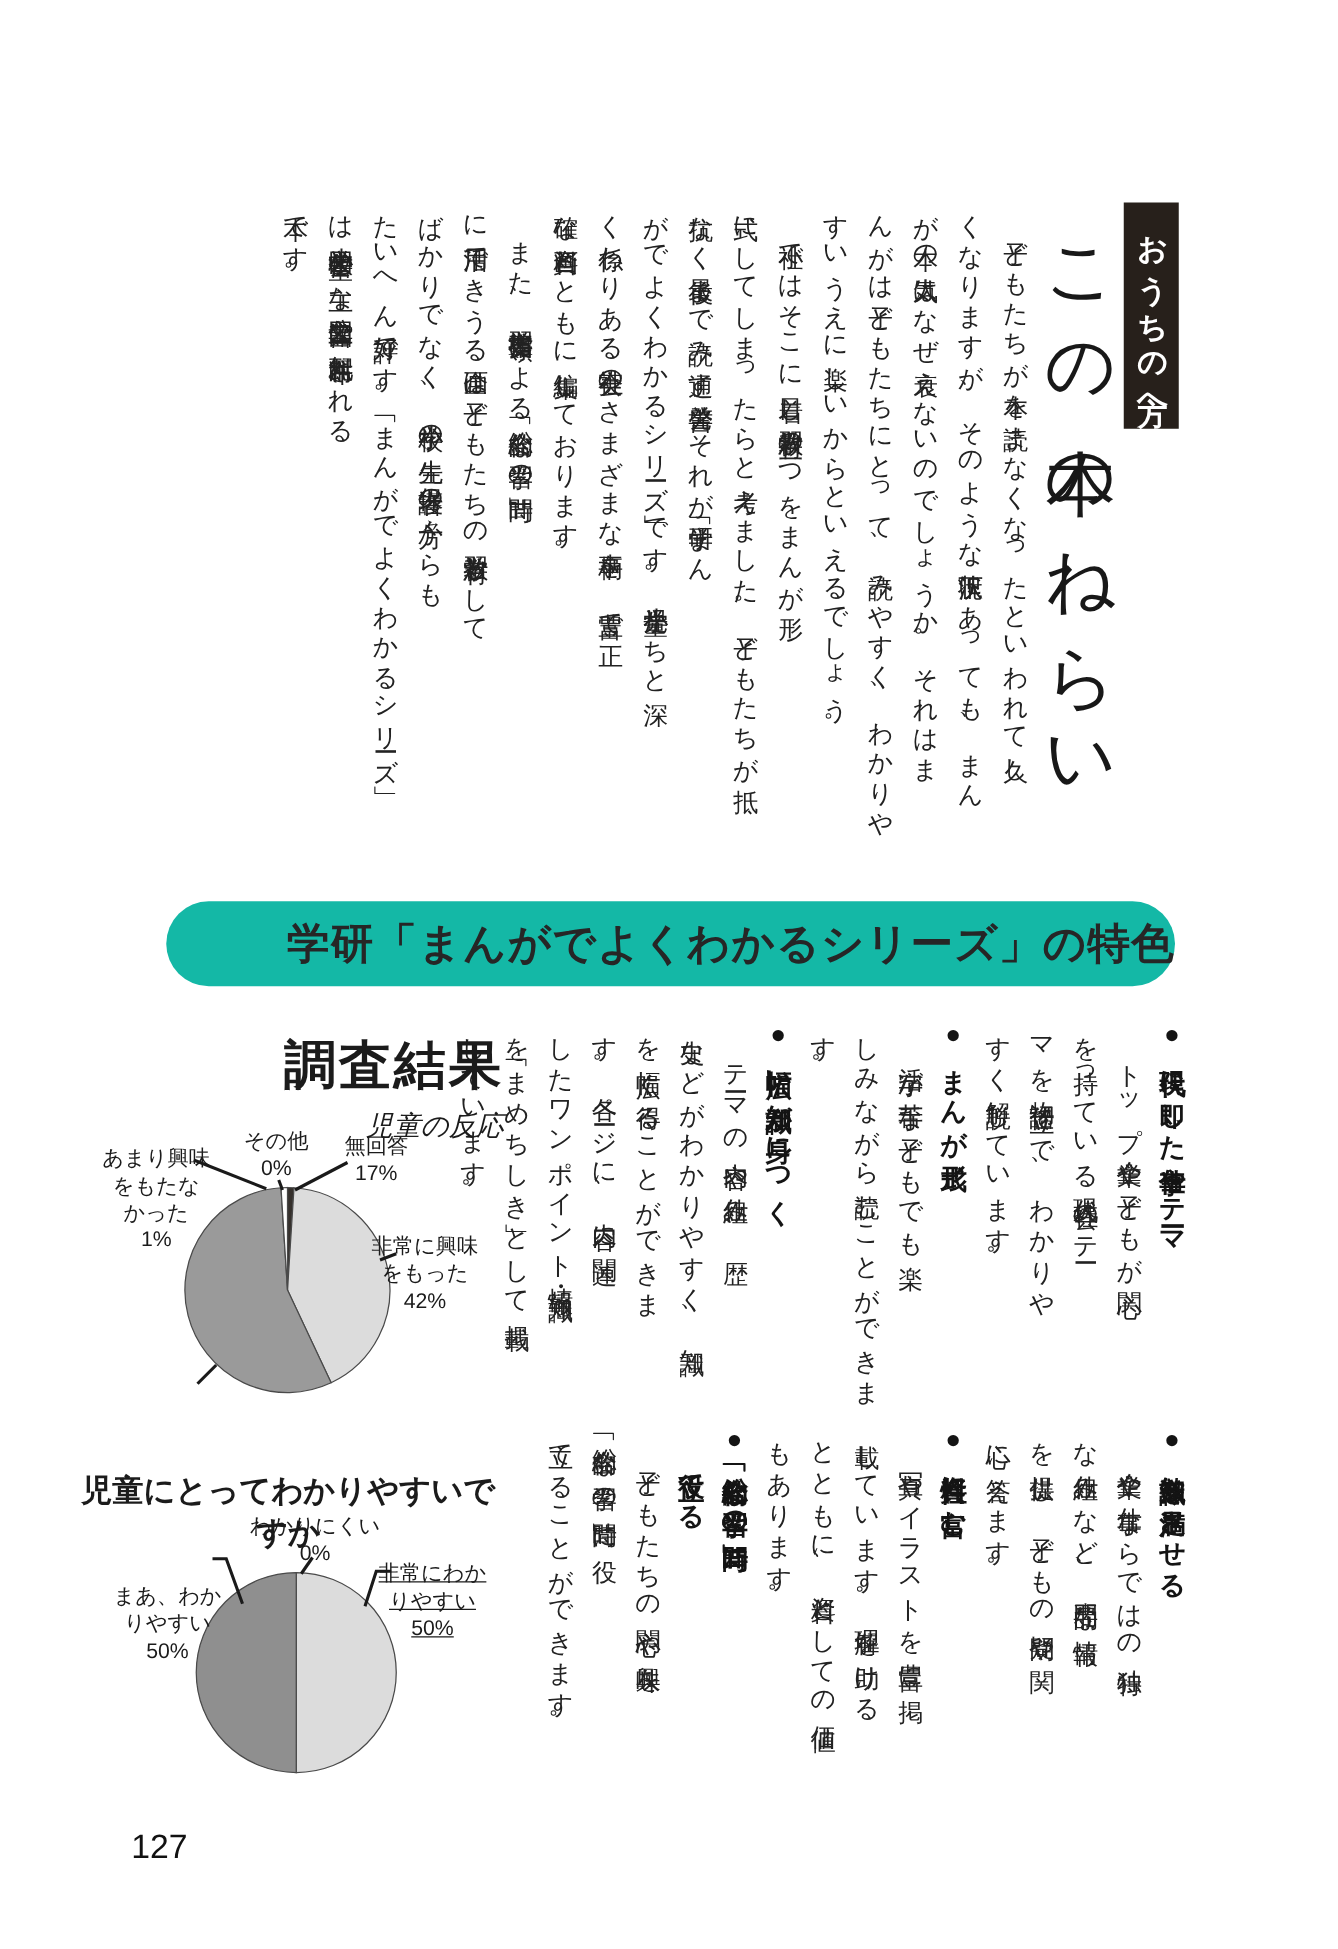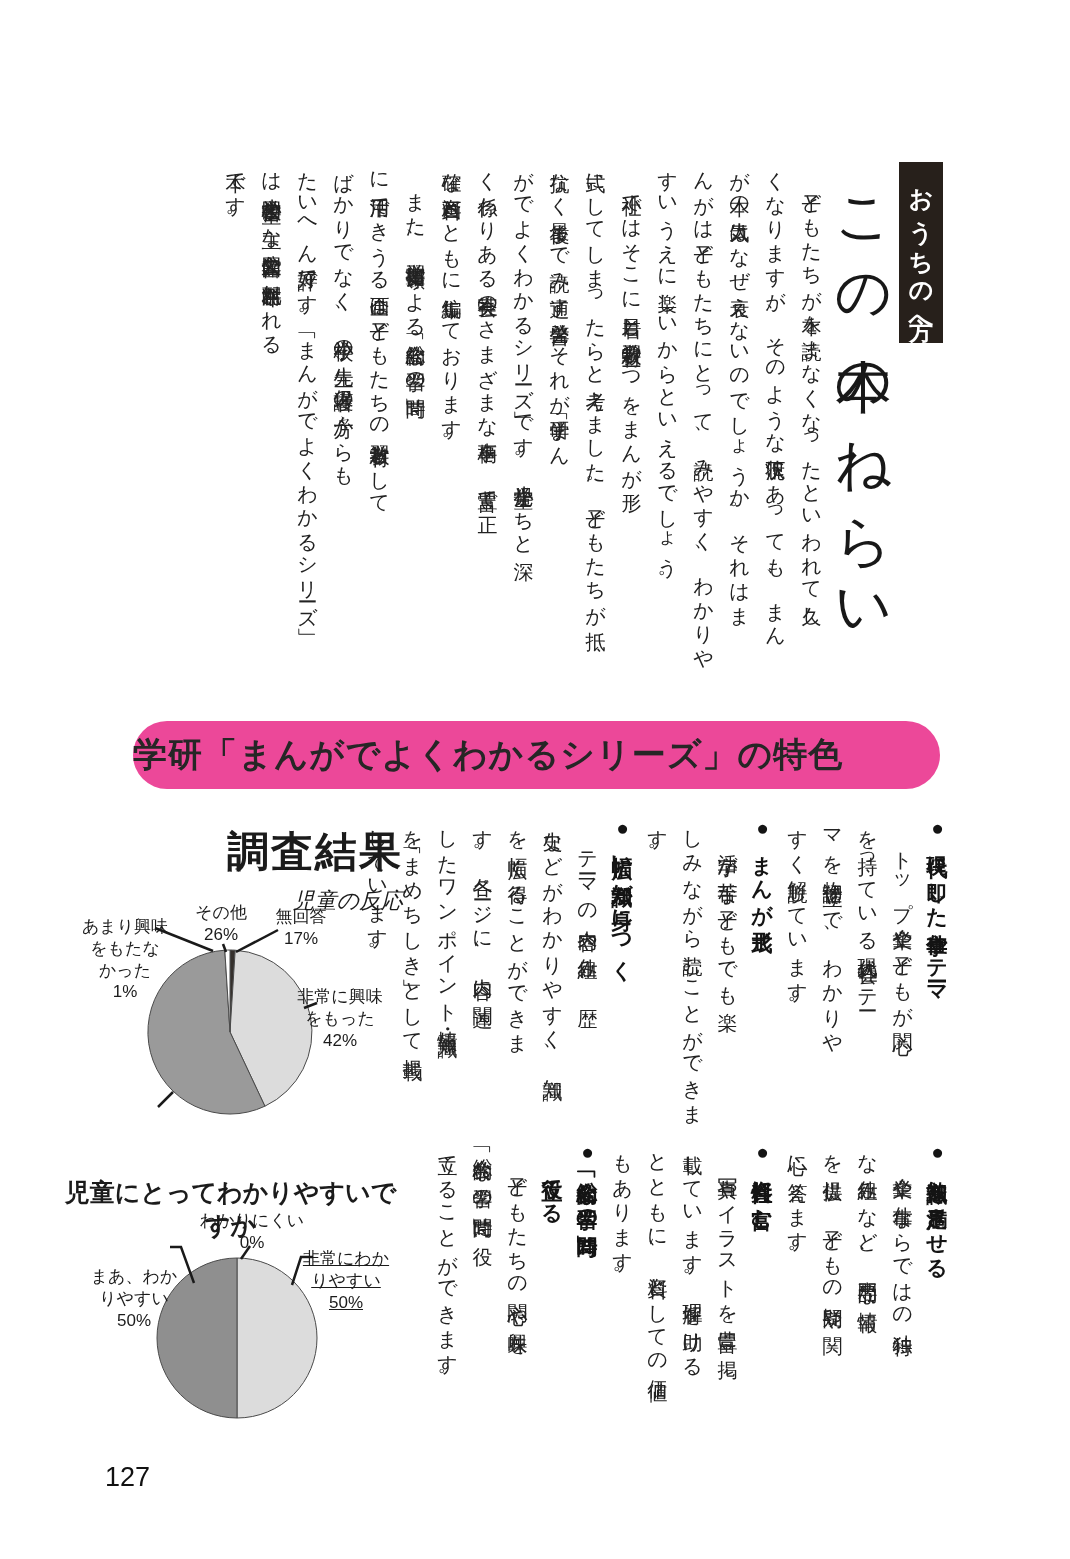--- a/index.html
+++ b/index.html
@@ -11,22 +11,22 @@
            writing-mode:vertical-rl;color:#ffffff;font-family:"Liberation Sans",sans-serif;
            font-weight:700;font-size:24px;letter-spacing:4px;}
   .main-title{position:absolute;left:826px;top:162px;height:500px;writing-mode:vertical-rl;
               font-size:56px;letter-spacing:12px;font-weight:500;color:#181818;}
   .vblock{position:absolute;writing-mode:vertical-rl;}
   .vcol{height:100%;}
   .intro{left:218px;top:158px;width:612px;height:505px;font-size:20px;letter-spacing:1.2px;}
   .intro .vcol{line-height:36px;}
   .intro .ind{text-indent:21px;}
   
-  .banner{position:absolute;left:133px;top:721px;width:807px;height:68px;background:#ec4899;
-          border-radius:34px;display:flex;align-items:center;justify-content:flex-start;}
+  .banner{position:absolute;left:133px;top:721px;width:807px;height:68px;background:#14b8a6;
+          border-radius:34px;display:flex;align-items:center;justify-content:flex-end;}
   .banner-text{font-family:"Liberation Sans",sans-serif;font-weight:700;font-size:34px;
                color:#262626;letter-spacing:1px;}
   
   .feat{font-size:20px;letter-spacing:2px;}
   .feat .vcol{line-height:35px;}
   .feat .ind{text-indent:22px;}
   .hcol{font-family:"Liberation Sans",sans-serif;font-weight:700;font-size:21px;
         letter-spacing:1px;color:#141414;}
   .ft{left:360px;top:816px;width:595px;height:322px;}
   .fb{left:430px;top:1140px;width:525px;height:322px;}
@@ -133,21 +133,21 @@
       <path d="M172,210 L177.2,128.2 A82,82 0 0 1 206.9,284.2 Z" fill="#dcdcdc" stroke="#4a4a4a" stroke-width="1"></path>
       <path d="M172,210 L206.9,284.2 A82,82 0 1 1 166.8,128.2 Z" fill="#9a9a9a" stroke="#4a4a4a" stroke-width="1"></path>
       <path d="M172,210 L166.8,128.2 A82,82 0 0 1 172,128 Z" fill="#ffffff" stroke="#4a4a4a" stroke-width="1"></path>
       <polyline points="97,106 155,129" fill="none" stroke="#1a1a1a" stroke-width="2.5"></polyline>
       <polyline points="165,122 168,130" fill="none" stroke="#1a1a1a" stroke-width="2.5"></polyline>
       <polyline points="220,108 178,130" fill="none" stroke="#1a1a1a" stroke-width="2.5"></polyline>
       <polyline points="246,186 259,181" fill="none" stroke="#1a1a1a" stroke-width="2.5"></polyline>
       <polyline points="100,285 115,270" fill="none" stroke="#1a1a1a" stroke-width="2.5"></polyline>
     </svg>
     <div class="plabel lb-sonota">その他
-26%</div>
+0%</div>
     <div class="plabel lb-mukaito">無回答
 17%</div>
     <div class="plabel lb-amari">あまり興味
 をもたな
 かった
 1%</div>
     <div class="plabel lb-hijo">非常に興味
 をもった
 42%</div>
   </div>

